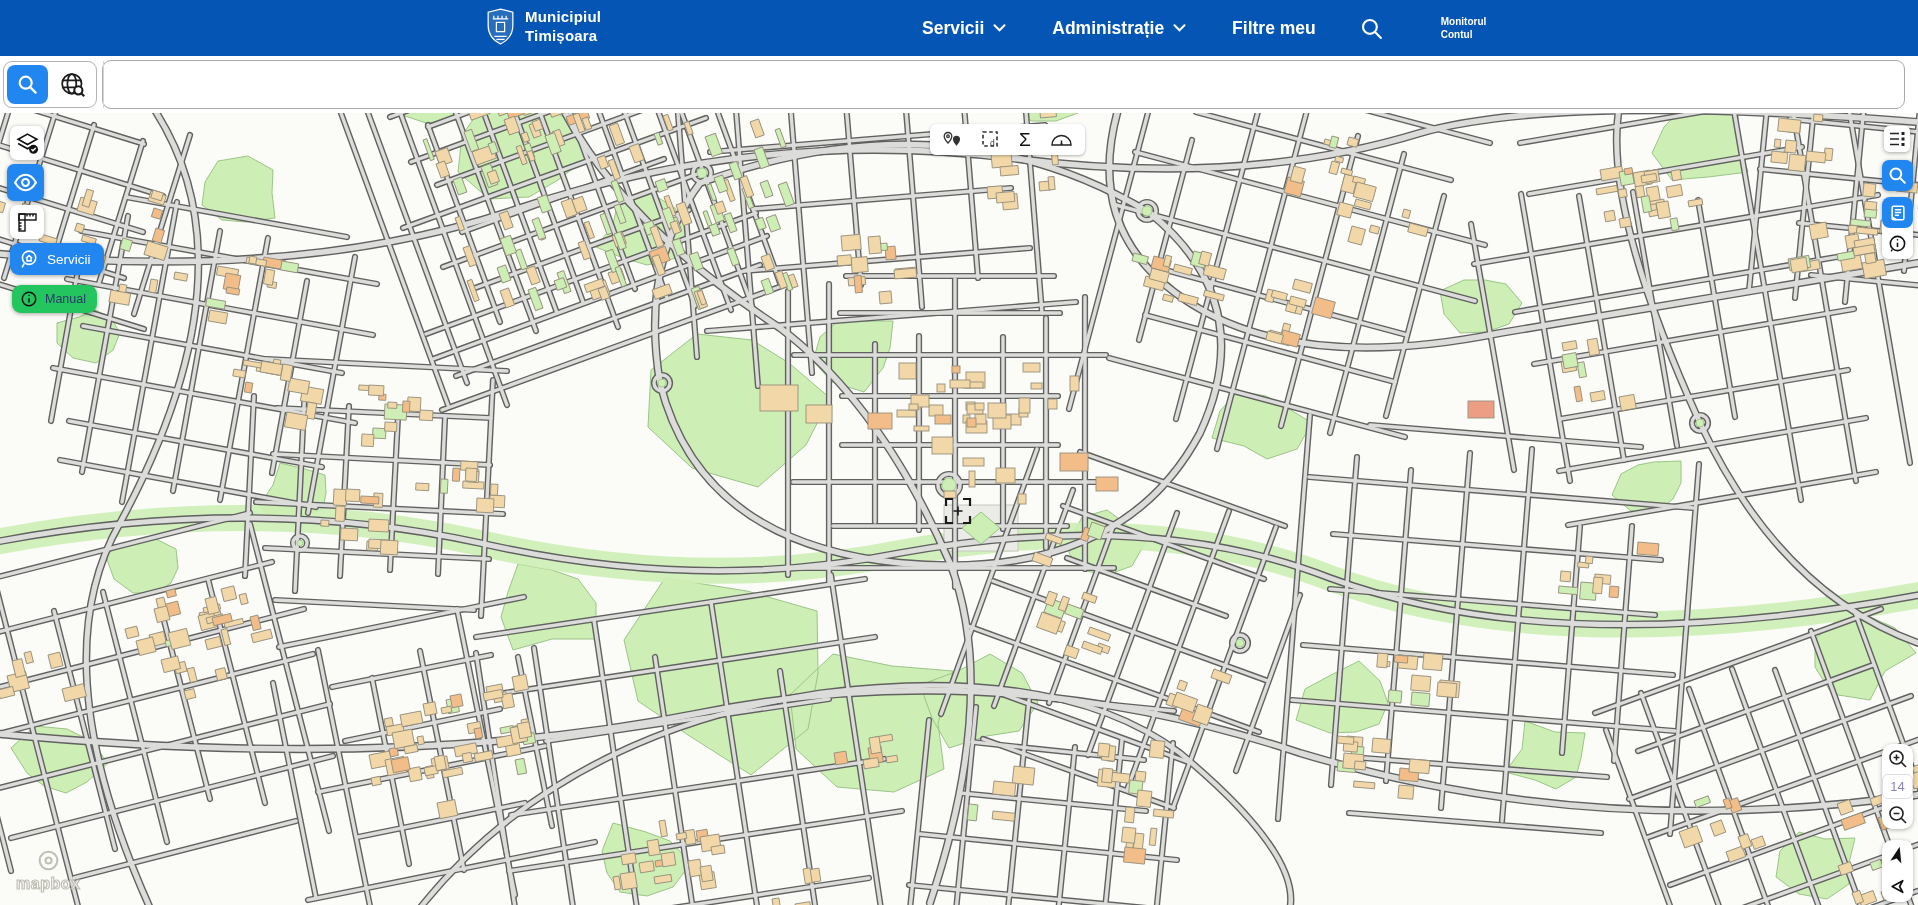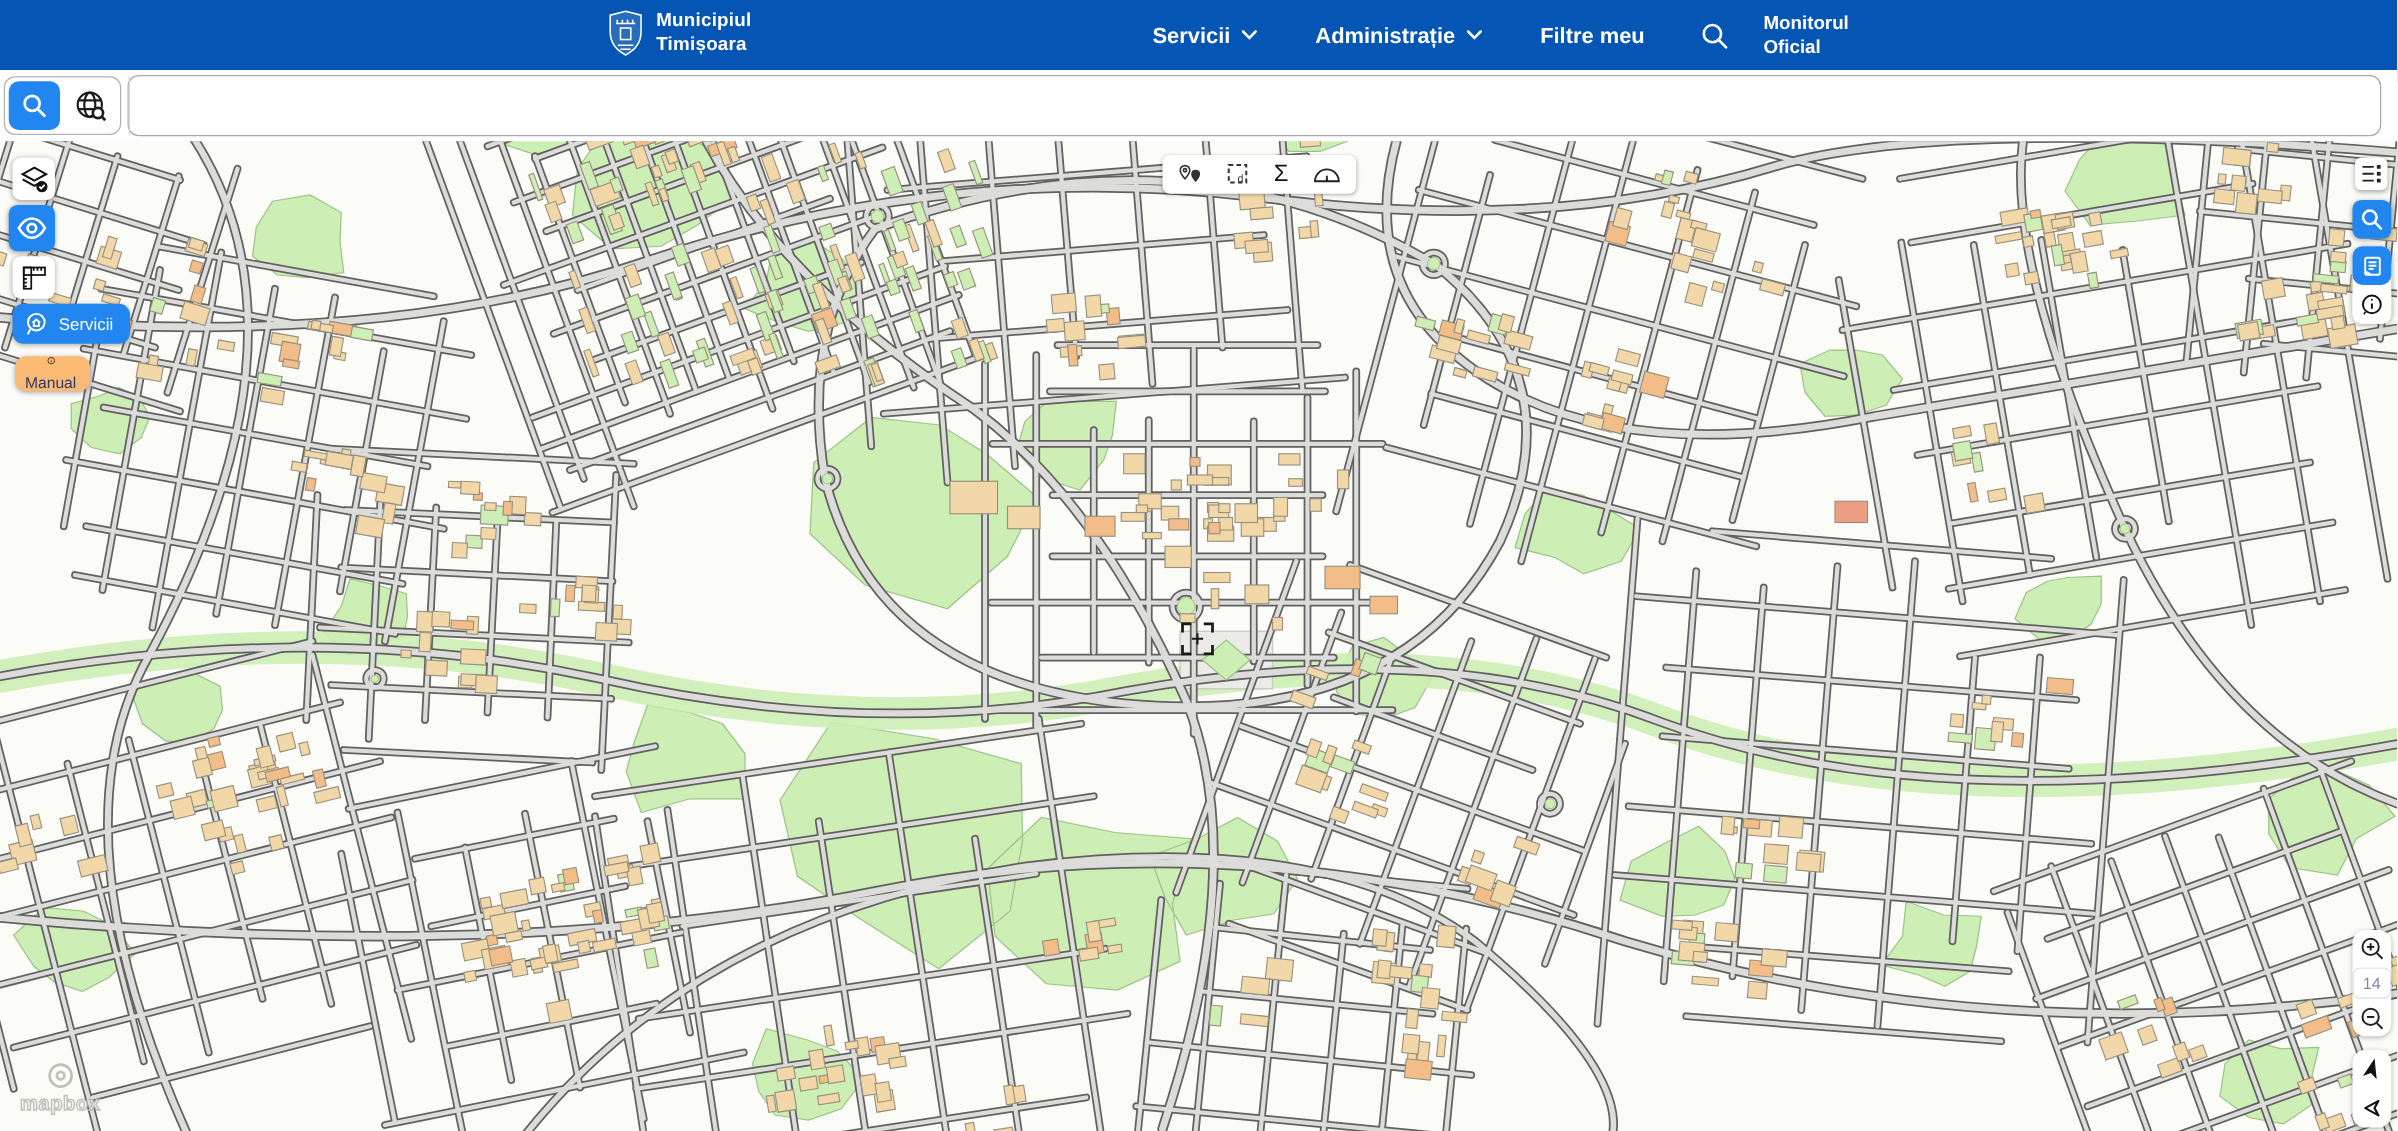--- a/index.html
+++ b/index.html
@@ -7,21 +7,21 @@
   .page { position: relative; width: 1918px; height: 905px; overflow: hidden; background: #fff; }
 
   
   .hdr { position: absolute; top: 0; left: 0; right: 0; height: 66px; background: var(--header-blue); }
   .logo { position: absolute; left: 487px; top: 8px; display: flex; align-items: center; gap: 11px; color: #fff; cursor: pointer; }
   .logo-name { font-size: 15px; font-weight: 700; line-height: 1.25; letter-spacing: .2px; }
   .nav { position: absolute; left: 922px; top: 0; height: 56px; display: flex; align-items: center; color: #fff; }
   .nav-item { display: flex; align-items: center; gap: 9px; font-size: 17.5px; font-weight: 700; cursor: pointer; white-space: nowrap; }
   .nav-item + .nav-item { margin-left: 46px; }
   .hdr-search { margin-left: 40px; background: none; border: none; padding: 4px; cursor: pointer; display: flex; }
-  .monitor { margin-left: 24px; color: #fff; font-size: 15px; font-weight: 700; line-height: 1.3; cursor: pointer; }
+  .monitor { margin-left: 54px; color: #fff; font-size: 10px; font-weight: 700; line-height: 1.3; cursor: pointer; }
 
   
   .srow { position: absolute; top: 56px; left: 0; right: 0; height: 57px; background: #fff; }
   .box-a { position: absolute; left: 3px; top: 5px; width: 94px; height: 47px; border: 1px solid #b3b3b3; border-radius: 9px; display: flex; align-items: center; padding: 2px 3px; gap: 4px; background: #fff; }
   .btn-primary-search { width: 41px; height: 39px; background: var(--accent-blue); border: none; border-radius: 8px; display: flex; align-items: center; justify-content: center; cursor: pointer; }
   .btn-globe { width: 41px; height: 39px; background: none; border: none; border-radius: 8px; display: flex; align-items: center; justify-content: center; cursor: pointer; }
   .box-b { position: absolute; left: 102px; top: 4px; right: 13px; height: 49px; border: 1px solid #aaa; border-radius: 9px; display: flex; align-items: center; background: #fff; }
   .filter-btn { display: flex; align-items: center; gap: 10px; padding: 0 16px 0 15px; background: none; border: none; color: var(--link-blue); font-size: 17.5px; cursor: pointer; font-family: inherit; height: 100%; }
   .vdiv { width: 1px; align-self: stretch; background: #d6d6d6; }
   .search-input { flex: 1; border: none; outline: none; font-size: 18px; padding: 0 18px; color: #333; font-family: inherit; background: transparent; }
@@ -29,21 +29,21 @@
 
   
   .map { position: absolute; top: 113px; left: 0; right: 0; bottom: 0; background: #fbfbf7; cursor: grab; }
   .map svg.canvas { display: block; width: 100%; height: 100%; }
 
   
   .fbtn { position: absolute; background: #fff; border: none; border-radius: 7px; box-shadow: 0 1px 4px rgba(0,0,0,.35); display: flex; align-items: center; justify-content: center; cursor: pointer; padding: 0; }
   .fbtn.blue { background: var(--accent-blue); }
   .pill { position: absolute; display: flex; align-items: center; gap: 7px; border: none; border-radius: 9px; box-shadow: 0 1px 4px rgba(0,0,0,.35); cursor: pointer; font-family: inherit; }
   .pill.servicii { left: 10px; top: 243px; height: 32px; padding: 0 13px 0 9px; background: var(--accent-blue); color: #fff; font-size: 13.5px; }
-  .pill.manual { left: 12px; top: 285px; height: 28px; padding: 0 11px 0 8px; background: #fdba74; color: var(--manual-text); font-size: 12.5px; flex-direction: column; }
+  .pill.manual { left: 12px; top: 285px; height: 28px; padding: 0 11px 0 8px; background: #22c55e; color: var(--manual-text); font-size: 12.5px; }
 
   .top-toolbar { position: absolute; left: 930px; top: 124px; height: 31px; background: #fff; border-radius: 6px; box-shadow: 0 1px 3px rgba(0,0,0,.3); display: flex; align-items: center; padding: 0 10px; gap: 15px; }
   .tool-ic { background: none; border: none; padding: 2px; cursor: pointer; display: flex; align-items: center; color: #2b2b2b; }
   .sigma { font-size: 19px; font-weight: 400; color: #111; line-height: 1; }
 
   .zoom-grp { position: absolute; right: 5px; top: 744px; width: 31px; background: #fff; border-radius: 10px; box-shadow: 0 1px 4px rgba(0,0,0,.3); display: flex; flex-direction: column; align-items: stretch; overflow: hidden; }
   .zoom-grp button { background: none; border: none; height: 29px; display: flex; align-items: center; justify-content: center; cursor: pointer; padding: 0; }
   .zoom-lvl { margin: 1px 0; border: 1px solid #dedeea; border-radius: 6px; height: 25px; display: flex; align-items: center; justify-content: center; font-size: 13px; color: var(--zoom-text); }
   .compass-grp { position: absolute; right: 5px; top: 840px; width: 31px; height: 62px; background: #fff; border-radius: 10px; box-shadow: 0 1px 4px rgba(0,0,0,.3); display: flex; flex-direction: column; overflow: hidden; }
   .compass-grp button { flex: 1; background: none; border: none; display: flex; align-items: center; justify-content: center; cursor: pointer; padding: 0; }
@@ -88,21 +88,21 @@
         <span>Filtre meu</span>
       </div>
       <button class="hdr-search">
         <svg width="23" height="23" viewBox="0 0 22 22">
           <circle cx="9.5" cy="9.5" r="6.6" fill="none" stroke="#fff" stroke-width="2"></circle>
           <line x1="14.6" y1="14.6" x2="20" y2="20" stroke="#fff" stroke-width="2" stroke-linecap="round"></line>
         </svg>
       </button>
       <div class="monitor">
         <div>Monitorul</div>
-        <div>Oficial</div>
+        <div>Contul</div>
       </div>
     </nav>
   </header>
 
   <div class="srow">
     <div class="box-a">
       <button class="btn-primary-search">
         <svg width="21" height="21" viewBox="0 0 21 21">
           <circle cx="8.7" cy="8.7" r="6" fill="none" stroke="#fff" stroke-width="2.2"></circle>
           <line x1="13.4" y1="13.4" x2="18.6" y2="18.6" stroke="#fff" stroke-width="2.2" stroke-linecap="round"></line>

